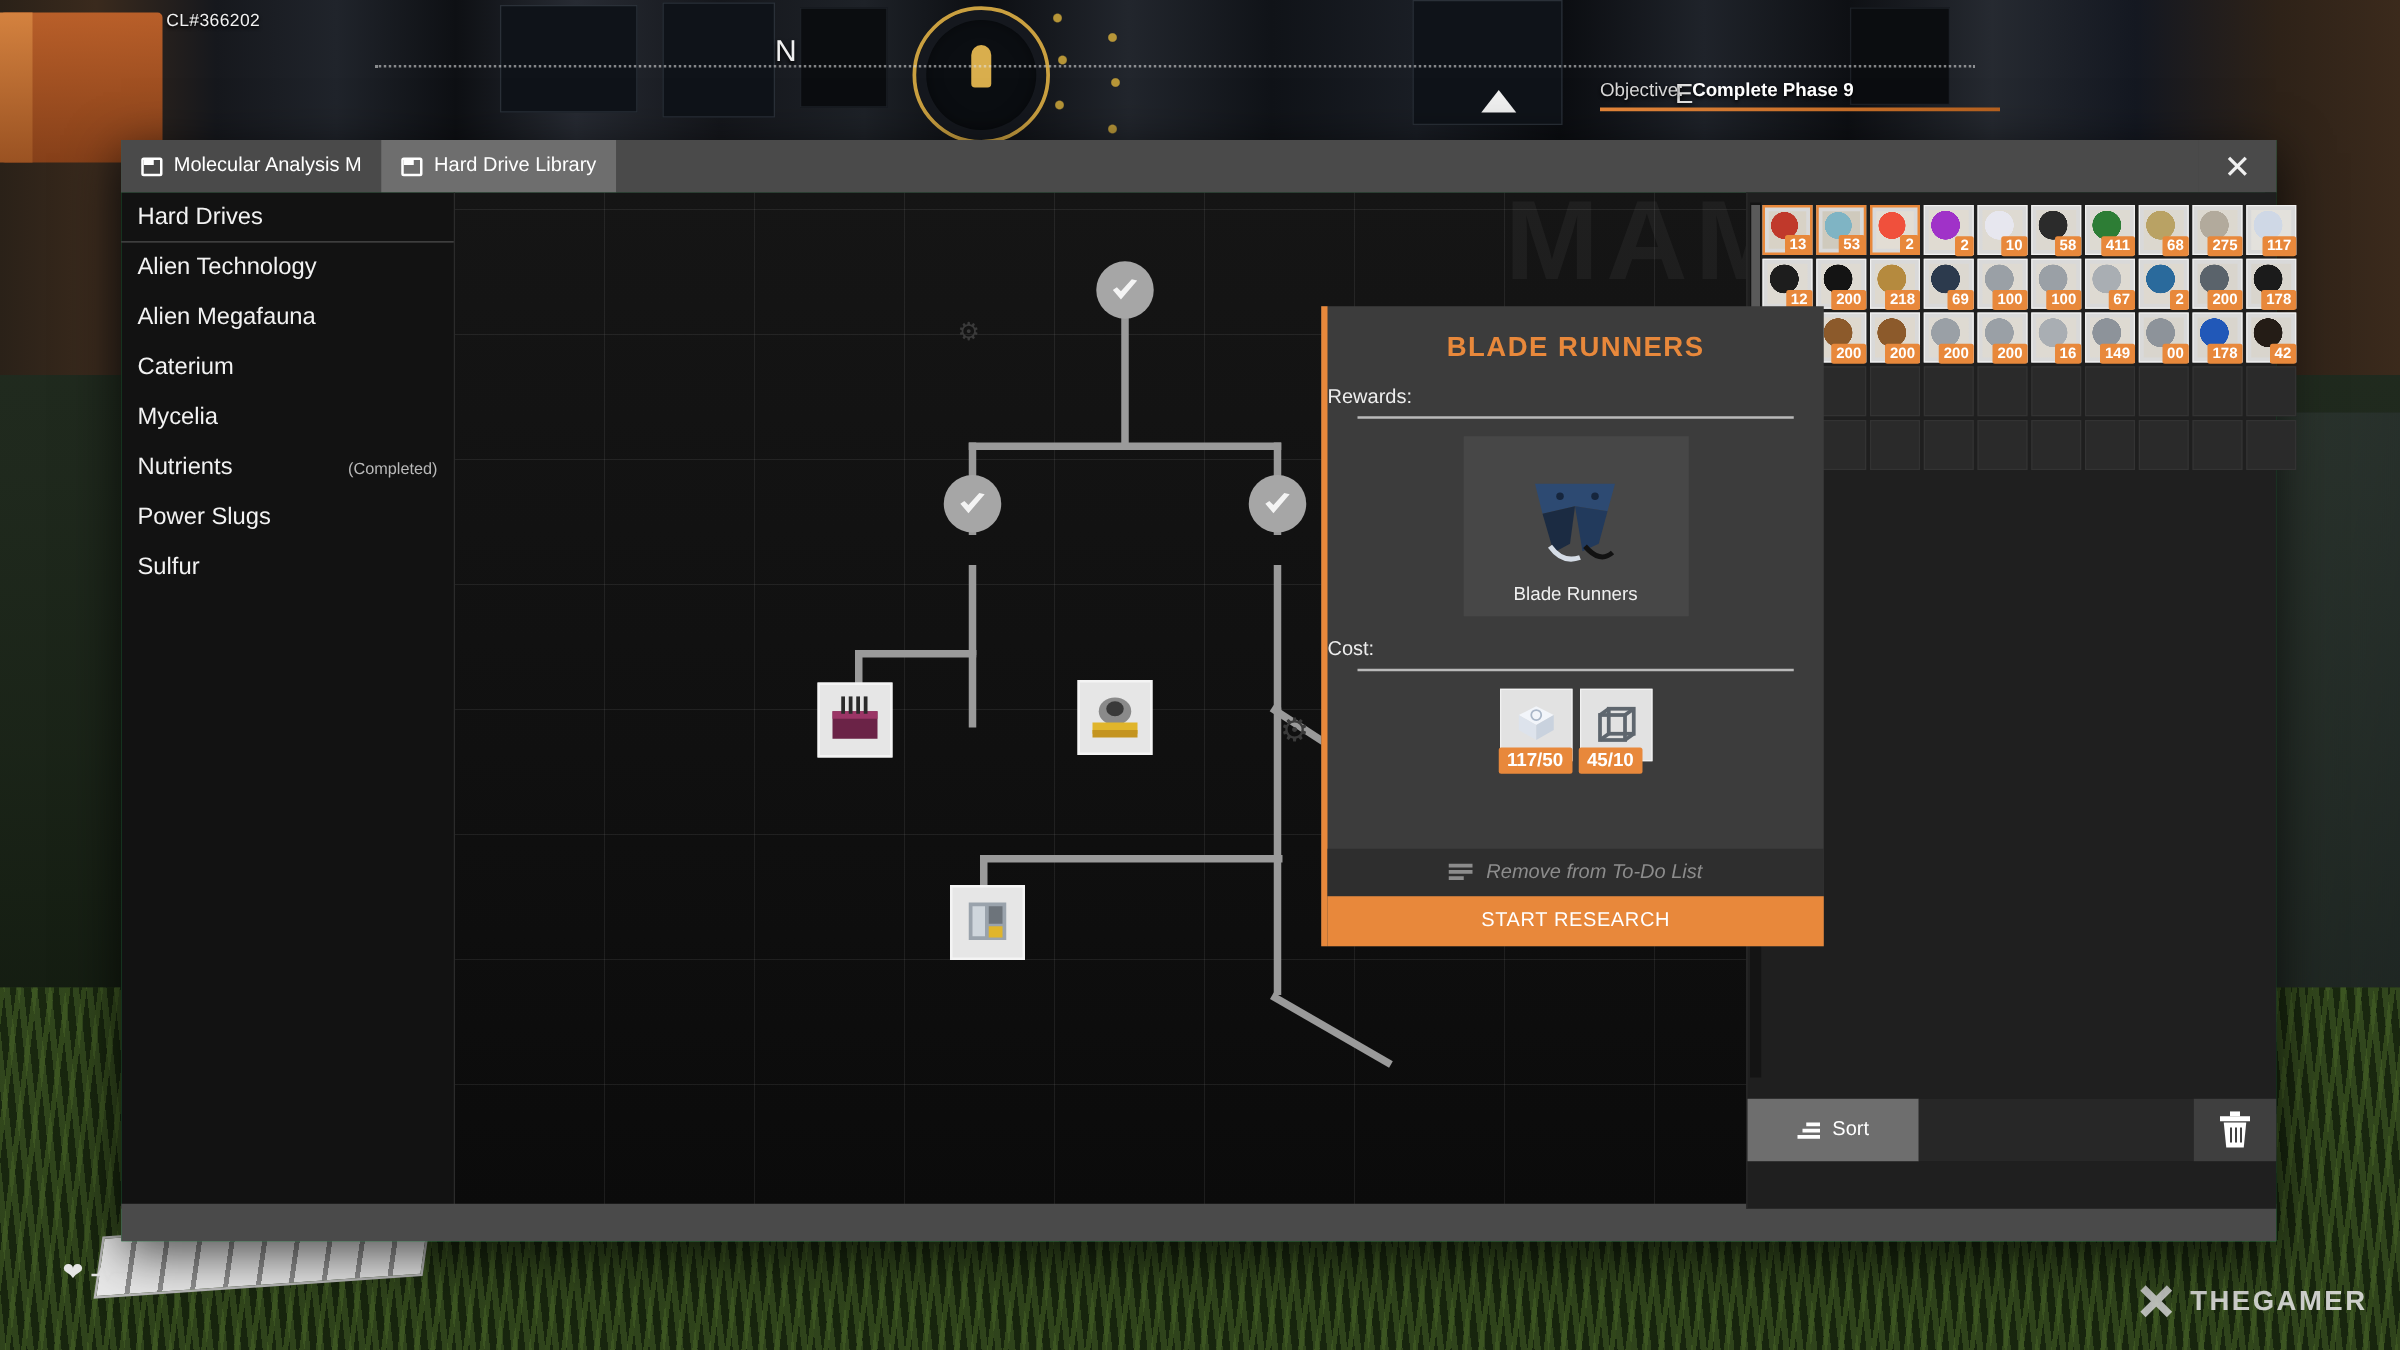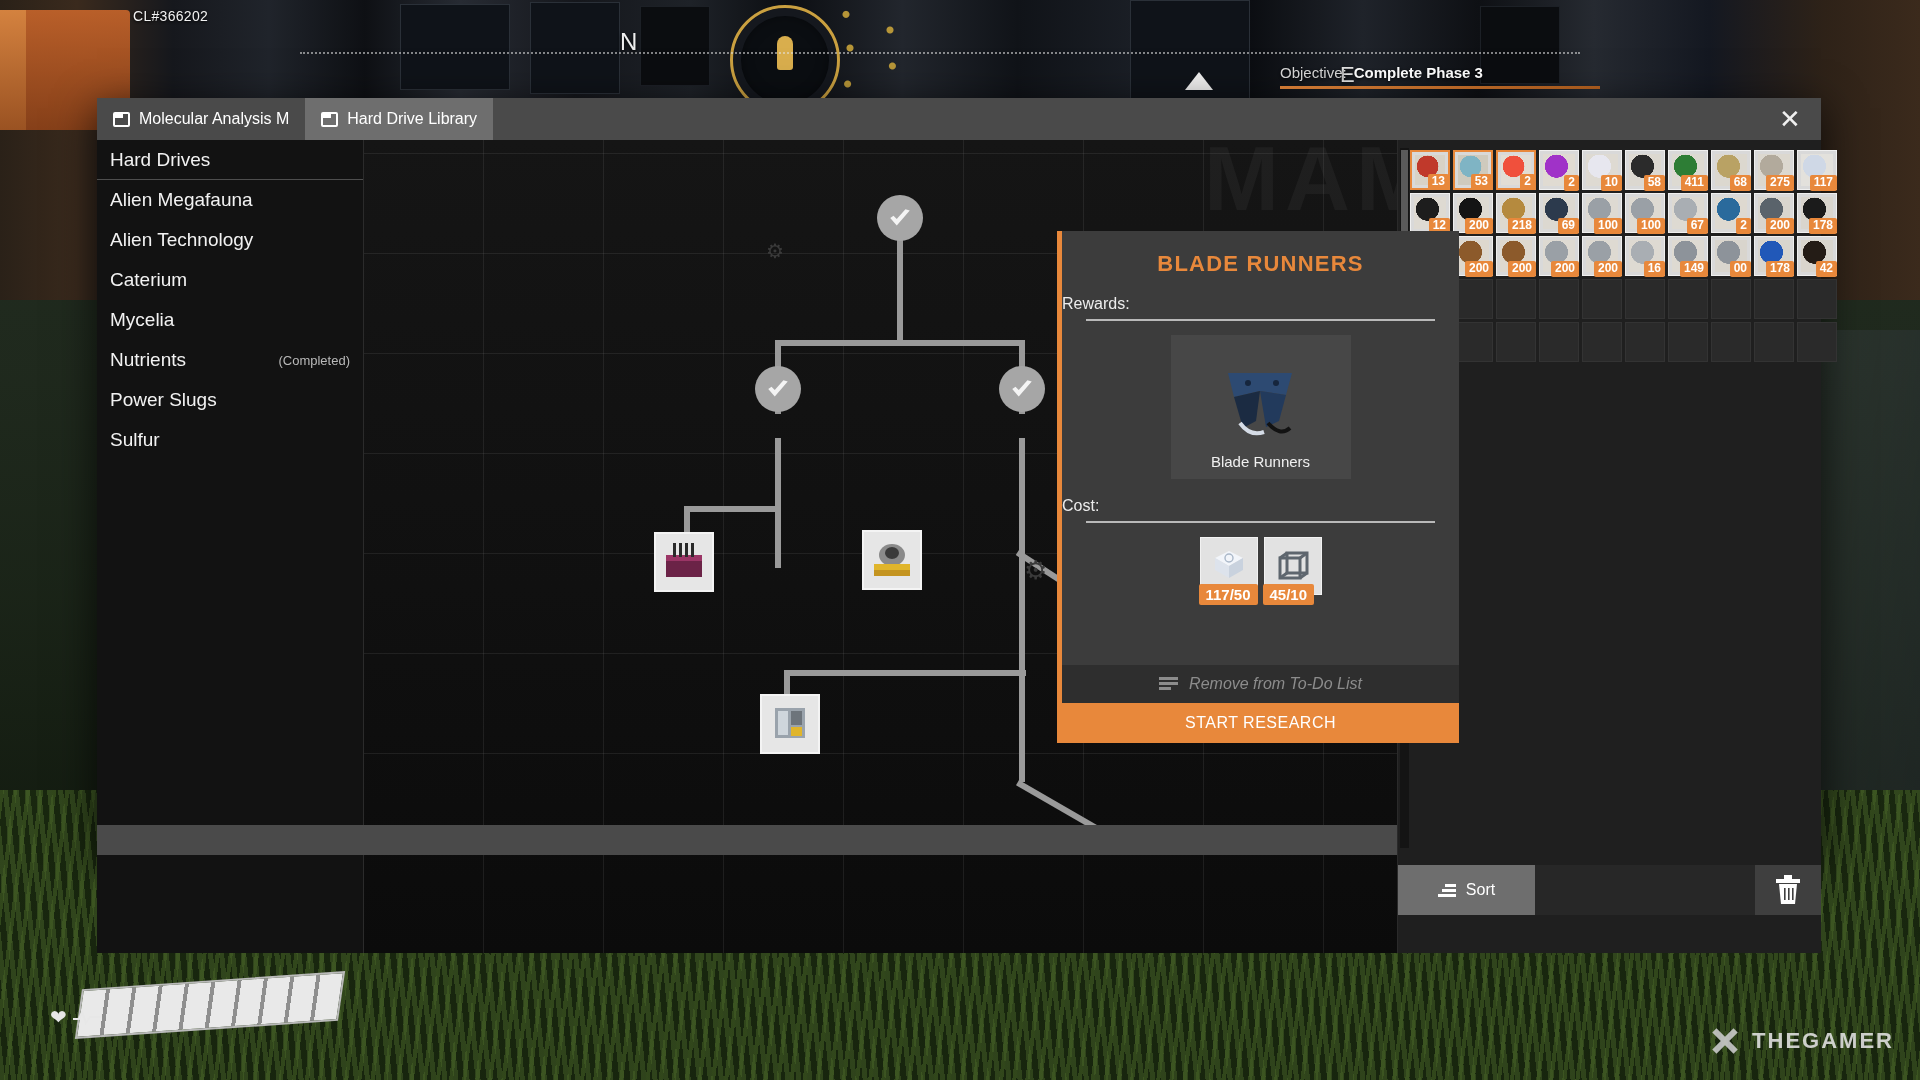--- a/index.html
+++ b/index.html
@@ -154,21 +154,21 @@
     width:30px;height:6px;background:#cfcfcf;margin:-3px 0 0 -15px;
   }
   #watermark .wm-mark:before{transform:rotate(45deg);}
   #watermark .wm-mark:after{transform:rotate(-45deg);}
   #watermark .wm-text {
     color:#e4e4e4; font-size:22px; letter-spacing:2px; font-weight:bold;
   }
 
   
   #mam-window {
-    position:absolute; left:97px; top:98px; width:1724px; height:757px;
+    position:absolute; left:97px; top:112px; width:1724px; height:881px;
     background:#22c55e;
     box-shadow:0 10px 40px rgba(0,0,0,.7);
   }
   
   #titlebar {
     position:absolute; left:0; top:0; width:1724px; height:42px;
     background:#4a4a4a;
     display:flex; align-items:stretch;
   }
   .tab {
@@ -391,21 +391,21 @@
   <div class="bg-walk"></div>
 </div>
 
 <div id="hud-cl">CL#366202</div>
 <div id="compass-n">N</div>
 <div id="compass-e">E</div>
 <div id="compass-marker"></div>
 
 <div id="objective">
   <span class="obj-label">Objective:</span>
-  <span class="obj-value">Complete Phase 3</span>
+  <span class="obj-value">Complete Phase 9</span>
 </div>
 <div id="objective-underline"></div>
 
 <div id="health-hud">
   <span class="heart-ico">❤</span>
   <svg width="28" height="16" viewBox="0 0 28 16">
     <polyline points="0,10 6,10 9,3 13,14 17,8 28,8" fill="none" stroke="#e7e7e7" stroke-width="2"></polyline>
   </svg>
 </div>
 
@@ -430,25 +430,25 @@
   </div>
 
   <div id="mam-body">
 
     <div id="category-list">
       <div class="cat-item header">
         <span>Hard Drives</span>
         <span class="cat-note"></span>
       </div>
       <div class="cat-item">
+        <span>Alien Technology</span>
+        <span class="cat-note"></span>
+      </div>
+      <div class="cat-item">
         <span>Alien Megafauna</span>
-        <span class="cat-note"></span>
-      </div>
-      <div class="cat-item">
-        <span>Alien Technology</span>
         <span class="cat-note"></span>
       </div>
       <div class="cat-item">
         <span>Caterium</span>
         <span class="cat-note"></span>
       </div>
       <div class="cat-item">
         <span>Mycelia</span>
         <span class="cat-note"></span>
       </div>

